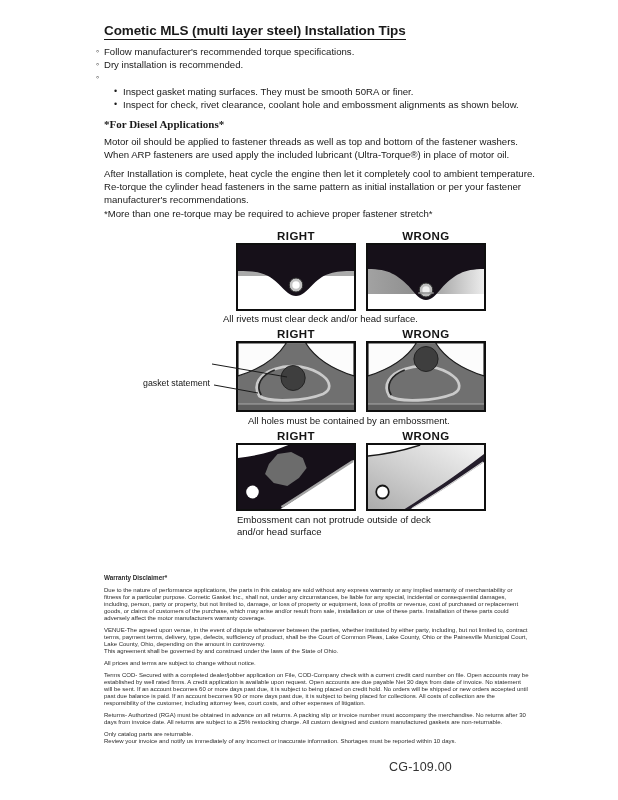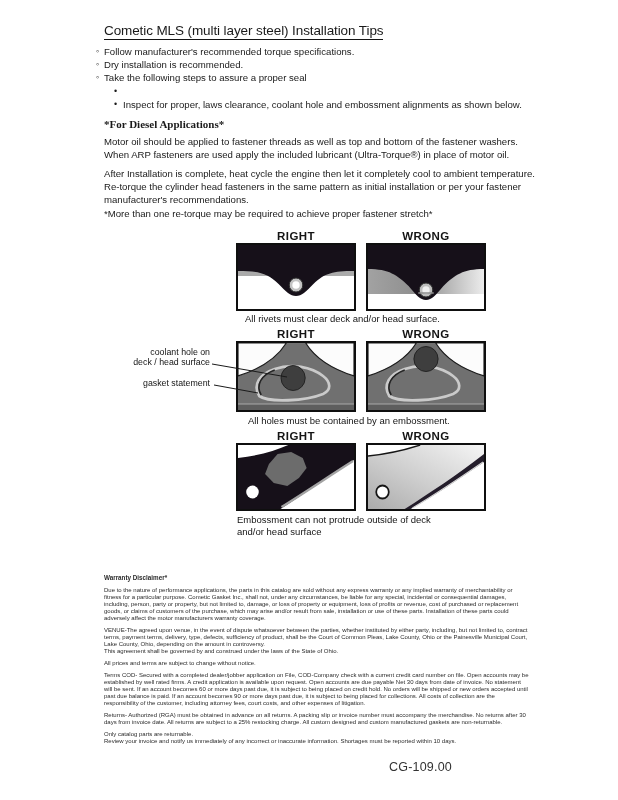--- a/index.html
+++ b/index.html
@@ -3,21 +3,21 @@
 <meta charset="utf-8">
 <style>
   * { margin:0; padding:0; box-sizing:border-box; }
   html,body { background:#ffffff; }
   .page {
     position:relative; width:618px; height:800px; background:#ffffff;
     font-family:"Liberation Sans", sans-serif; color:#1a1a1a; overflow:hidden;
   }
   .abs { position:absolute; }
   .title {
-    left:104px; top:23px; font-size:13.5px; font-weight:normal;
+    left:104px; top:23px; font-size:13.5px; font-weight:bold;
     display:inline-block; border-bottom:1.6px solid #141414; padding-bottom:1px;
     letter-spacing:-0.1px;
   }
   .bullets { left:96px; top:45px; width:470px; font-size:9.6px; line-height:13.2px; list-style:none; }
   .bullets li { display:flex; }
   .bullets .marker { width:8px; flex:0 0 8px; font-size:9px; }
   .bullets li.sub { padding-left:18px; }
   .bullets li.sub .marker { width:9px; flex:0 0 9px; }
   .h-diesel { left:104px; top:118px; font-size:11px; font-weight:bold;font-family:Liberation Serif, serif; }
   .para { left:104px; width:438px; font-size:9.6px; line-height:12.8px; }
@@ -46,28 +46,28 @@
     <li>
       <span class="marker">◦</span>
       <span>Follow manufacturer's recommended torque specifications.</span>
     </li>
     <li>
       <span class="marker">◦</span>
       <span>Dry installation is recommended.</span>
     </li>
     <li>
       <span class="marker">◦</span>
-      <span>Take the following steps to assure a proper seal</span>
     </li>
     <li class="sub">
       <span class="marker">•</span>
+      <span>Inspect gasket mating surfaces.  They must be smooth 50RA or finer.</span>
     </li>
     <li class="sub">
       <span class="marker">•</span>
-      <span>Inspect for proper, laws clearance, coolant hole and embossment alignments as shown below.</span>
+      <span>Inspect for check, rivet clearance, coolant hole and embossment alignments as shown below.</span>
     </li>
   </ul>
 
   <h2 class="abs h-diesel">*For Diesel Applications*</h2>
   <p class="abs para p1">Motor oil should be applied to fastener threads as well as top and bottom of the fastener washers. When ARP fasteners are used apply the included lubricant (Ultra-Torque®) in place of motor oil.</p>
   <p class="abs para p2">After Installation is complete, heat cycle the engine then let it completely cool to ambient temperature. Re-torque the cylinder head fasteners in the same pattern as initial installation or per your fastener manufacturer's recommendations.</p>
   <p class="abs para note">*More than one re-torque may be required to achieve proper fastener stretch*</p>
 
   <div class="abs dlabel" style="left:236px; top:230px;">RIGHT</div>
   <div class="abs dlabel" style="left:366px; top:230px;">WRONG</div>
@@ -91,27 +91,25 @@
         </linearGradient>
       </defs>
       <rect x="0" y="48" width="120" height="16" fill="#ffffff"></rect>
       <rect x="0" y="23" width="120" height="26" fill="url(#gw)"></rect>
       <path d="M0,0 H120 V24 C98,24 90,30 78,41 C70,50 66,55 60,55 C54,55 50,50 42,41 C30,30 22,24 0,24 Z" fill="#161019"></path>
       <circle cx="60" cy="45" r="7" fill="#bdbdbd" stroke="#2e2e2e" stroke-width="1"></circle>
       <circle cx="60" cy="45" r="3.8" fill="#f0f0f0"></circle>
       <line x1="52" y1="48" x2="68" y2="48" stroke="#8f8f8f" stroke-width="1.5"></line>
     </svg>
   </div>
-  <div class="abs caption" style="left:245px; top:313px;">All rivets must clear deck and/or head surface.</div>
+  <div class="abs caption" style="left:223px; top:313px;">All rivets must clear deck and/or head surface.</div>
 
   <div class="abs dlabel" style="left:236px; top:328px;">RIGHT</div>
   <div class="abs dlabel" style="left:366px; top:328px;">WRONG</div>
 
-  <div class="abs ann" style="left:98px; top:347px;">coolant hole on
-deck / head surface</div>
   <div class="abs ann" style="left:98px; top:378px;">gasket statement</div>
 
   <div class="abs dbox" style="left:236px; top:341px; height:71px;">
     <svg viewBox="0 0 120 67" preserveAspectRatio="none">
       <rect x="0" y="0" width="120" height="67" fill="#707070"></rect>
       <rect x="0" y="61" width="120" height="6" fill="#5e5e5e"></rect>
       <line x1="0" y1="61" x2="120" y2="61" stroke="#a8a8a8" stroke-width="1.2"></line>
       <path d="M0,0 L50,0 C41,14 23,26 0,33 Z" fill="#fcfcfc" stroke="#1c1c1c" stroke-width="1.2"></path>
       <path d="M70,0 L120,0 L120,33 C97,26 79,14 70,0 Z" fill="#fcfcfc" stroke="#1c1c1c" stroke-width="1.2"></path>
       <path d="M22,53 C15,42 22,31 38,26 C56,20 76,24 88,33 C96,39 97,47 88,51 C70,58 32,60 22,53 Z" fill="none" stroke="#cacaca" stroke-width="2.8"></path>

